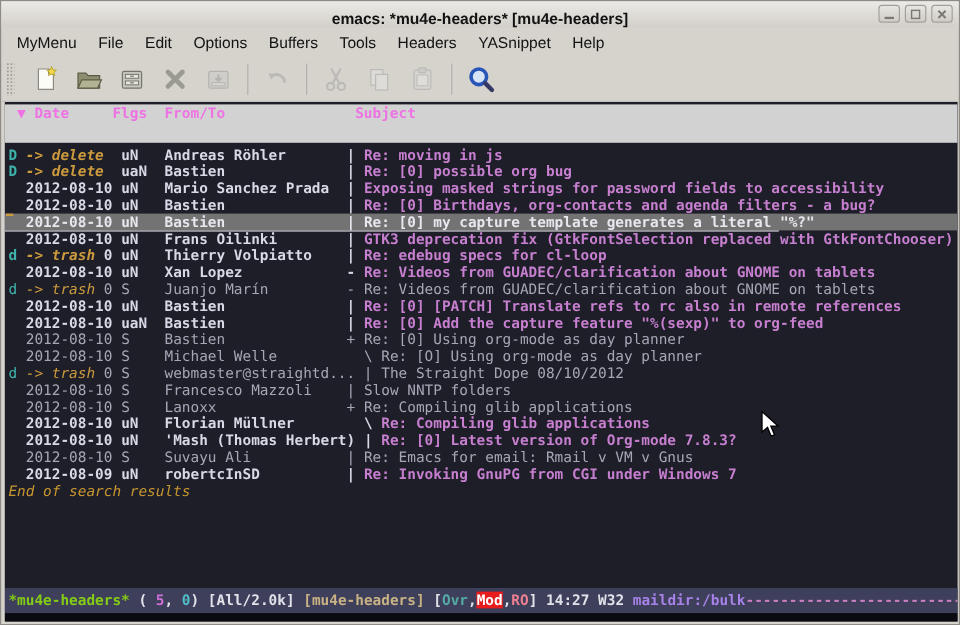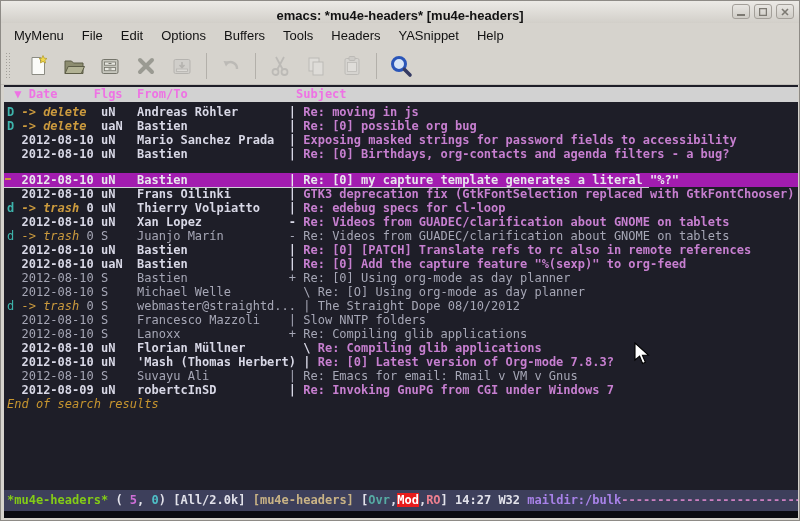--- a/index.html
+++ b/index.html
@@ -44,32 +44,32 @@
   .tool-btn { width:30px; height:30px; margin:0 3px; display:flex; align-items:center; justify-content:center; }
   .tool-btn.disabled { opacity:.33; filter:grayscale(1); }
   .tb-sep { width:1px; height:26px; background:#b3b0aa; margin:0 6px; }
   
   .buffer {
     position:absolute; left:3px; top:84px; width:794px; height:433px;
     background:#1e1e28; overflow:hidden;
     font-family:"DejaVu Sans Mono", monospace; font-size:12px; line-height:14px;
   }
   .headerline {
-    margin-top:2px; height:15px; line-height:15px; background:#d2d2d2;
+    margin-top:2px; height:32px; line-height:15px; background:#d2d2d2;
     color:#ee72e4; font-weight:bold; white-space:pre; padding-left:3px; font-size:12px;
   }
   .rows { margin-top:3px; }
   .row { height:14px; white-space:pre; padding-left:3px; position:relative; }
   .row.u { color:#d8d8e6; font-weight:bold; }
   .row.u .subj { color:#c77fd0; }
   .row.r { color:#a6a7b6; font-weight:normal; }
   .row.r .subj { color:#a6a7b6; }
   .row .mark { color:#3eb4ac; }
   .row .tgt  { color:#cc9b3e; font-style:italic; }
-  .row.hl { background:#a21caf; color:#e9e6ee; font-weight:bold;margin-top:12px; }
+  .row.hl { background:#737373; color:#e9e6ee; font-weight:bold; }
   .row.hl .subj { color:#e9e6ee; }
   .row.hl::after {
     content:""; position:absolute; left:0; bottom:-1px; width:645px; height:1px;
     background:#cfcfd6;
   }
   .fringe-mark { position:absolute; left:1px; top:93px; width:6px; height:2px; background:#cc9b3e; }
   .footer { color:#c8962f; font-style:italic; white-space:pre; padding-left:3px; }
   
   .modeline {
     position:absolute; left:0; top:405px; width:794px; height:21px;

